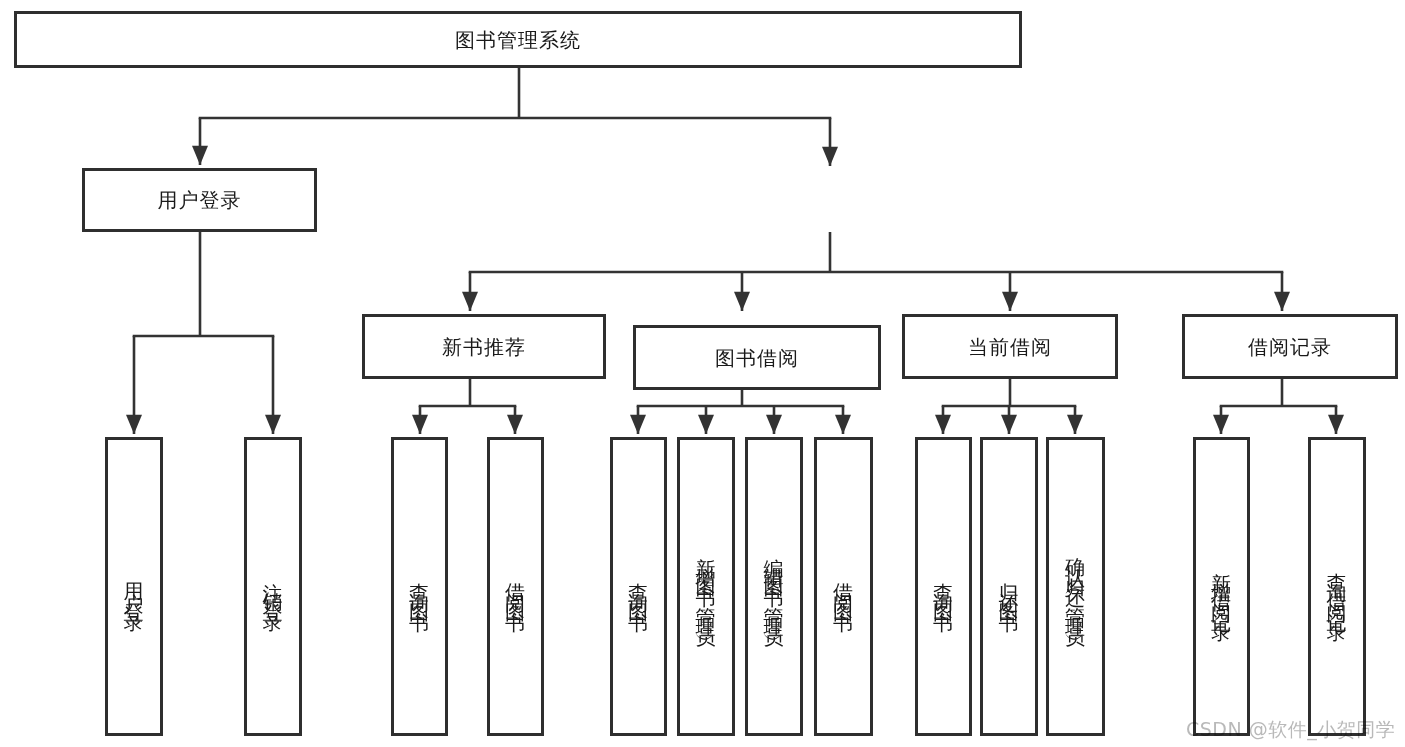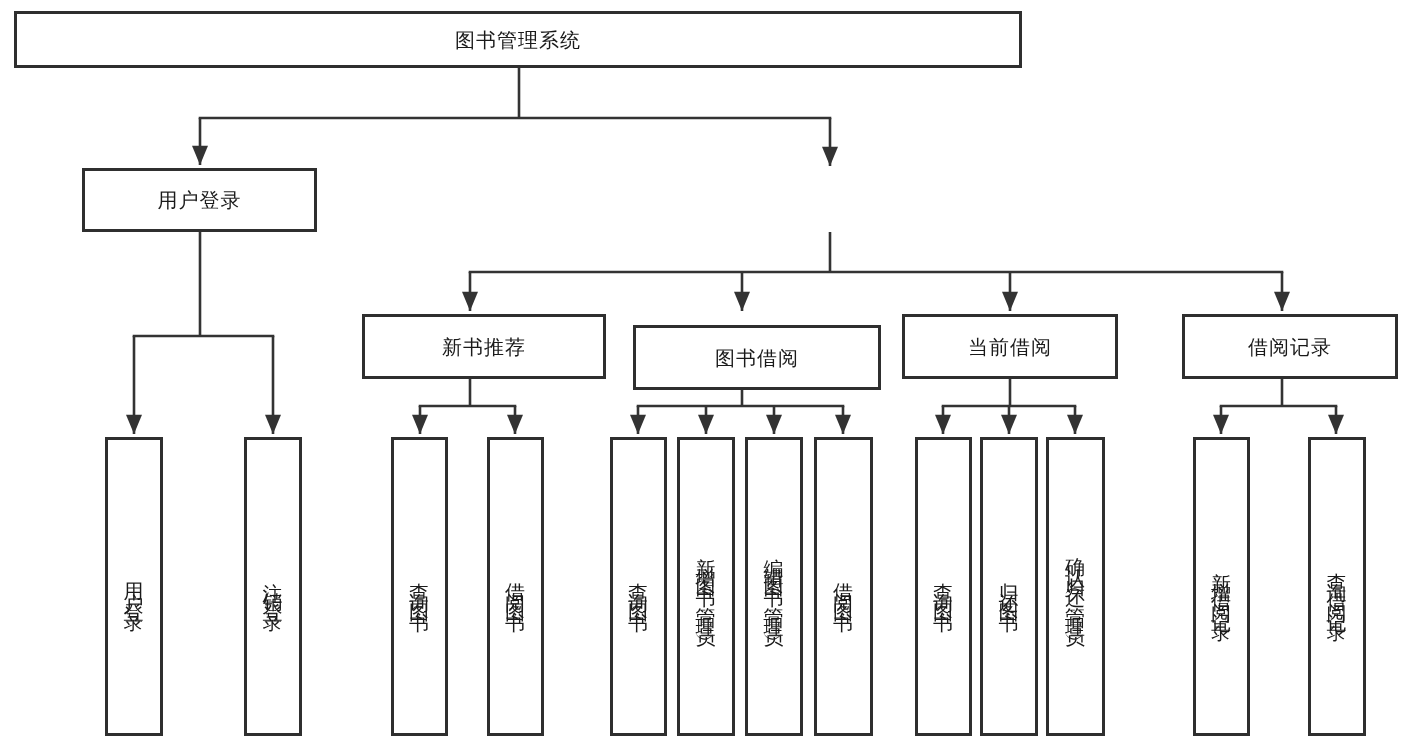--- a/index.html
+++ b/index.html
@@ -196,14 +196,15 @@
     <span class="label">确认归还（管理员）</span>
   </div>
 
   <div class="box vbox v-his1">
     <span class="label">新增借阅记录</span>
   </div>
   <div class="box vbox v-his2">
     <span class="label">查询借阅记录</span>
   </div>
 
+  <div class="watermark">CSDN @软件_小贺同学</div>
 
 </div>
 
 </body></html>

